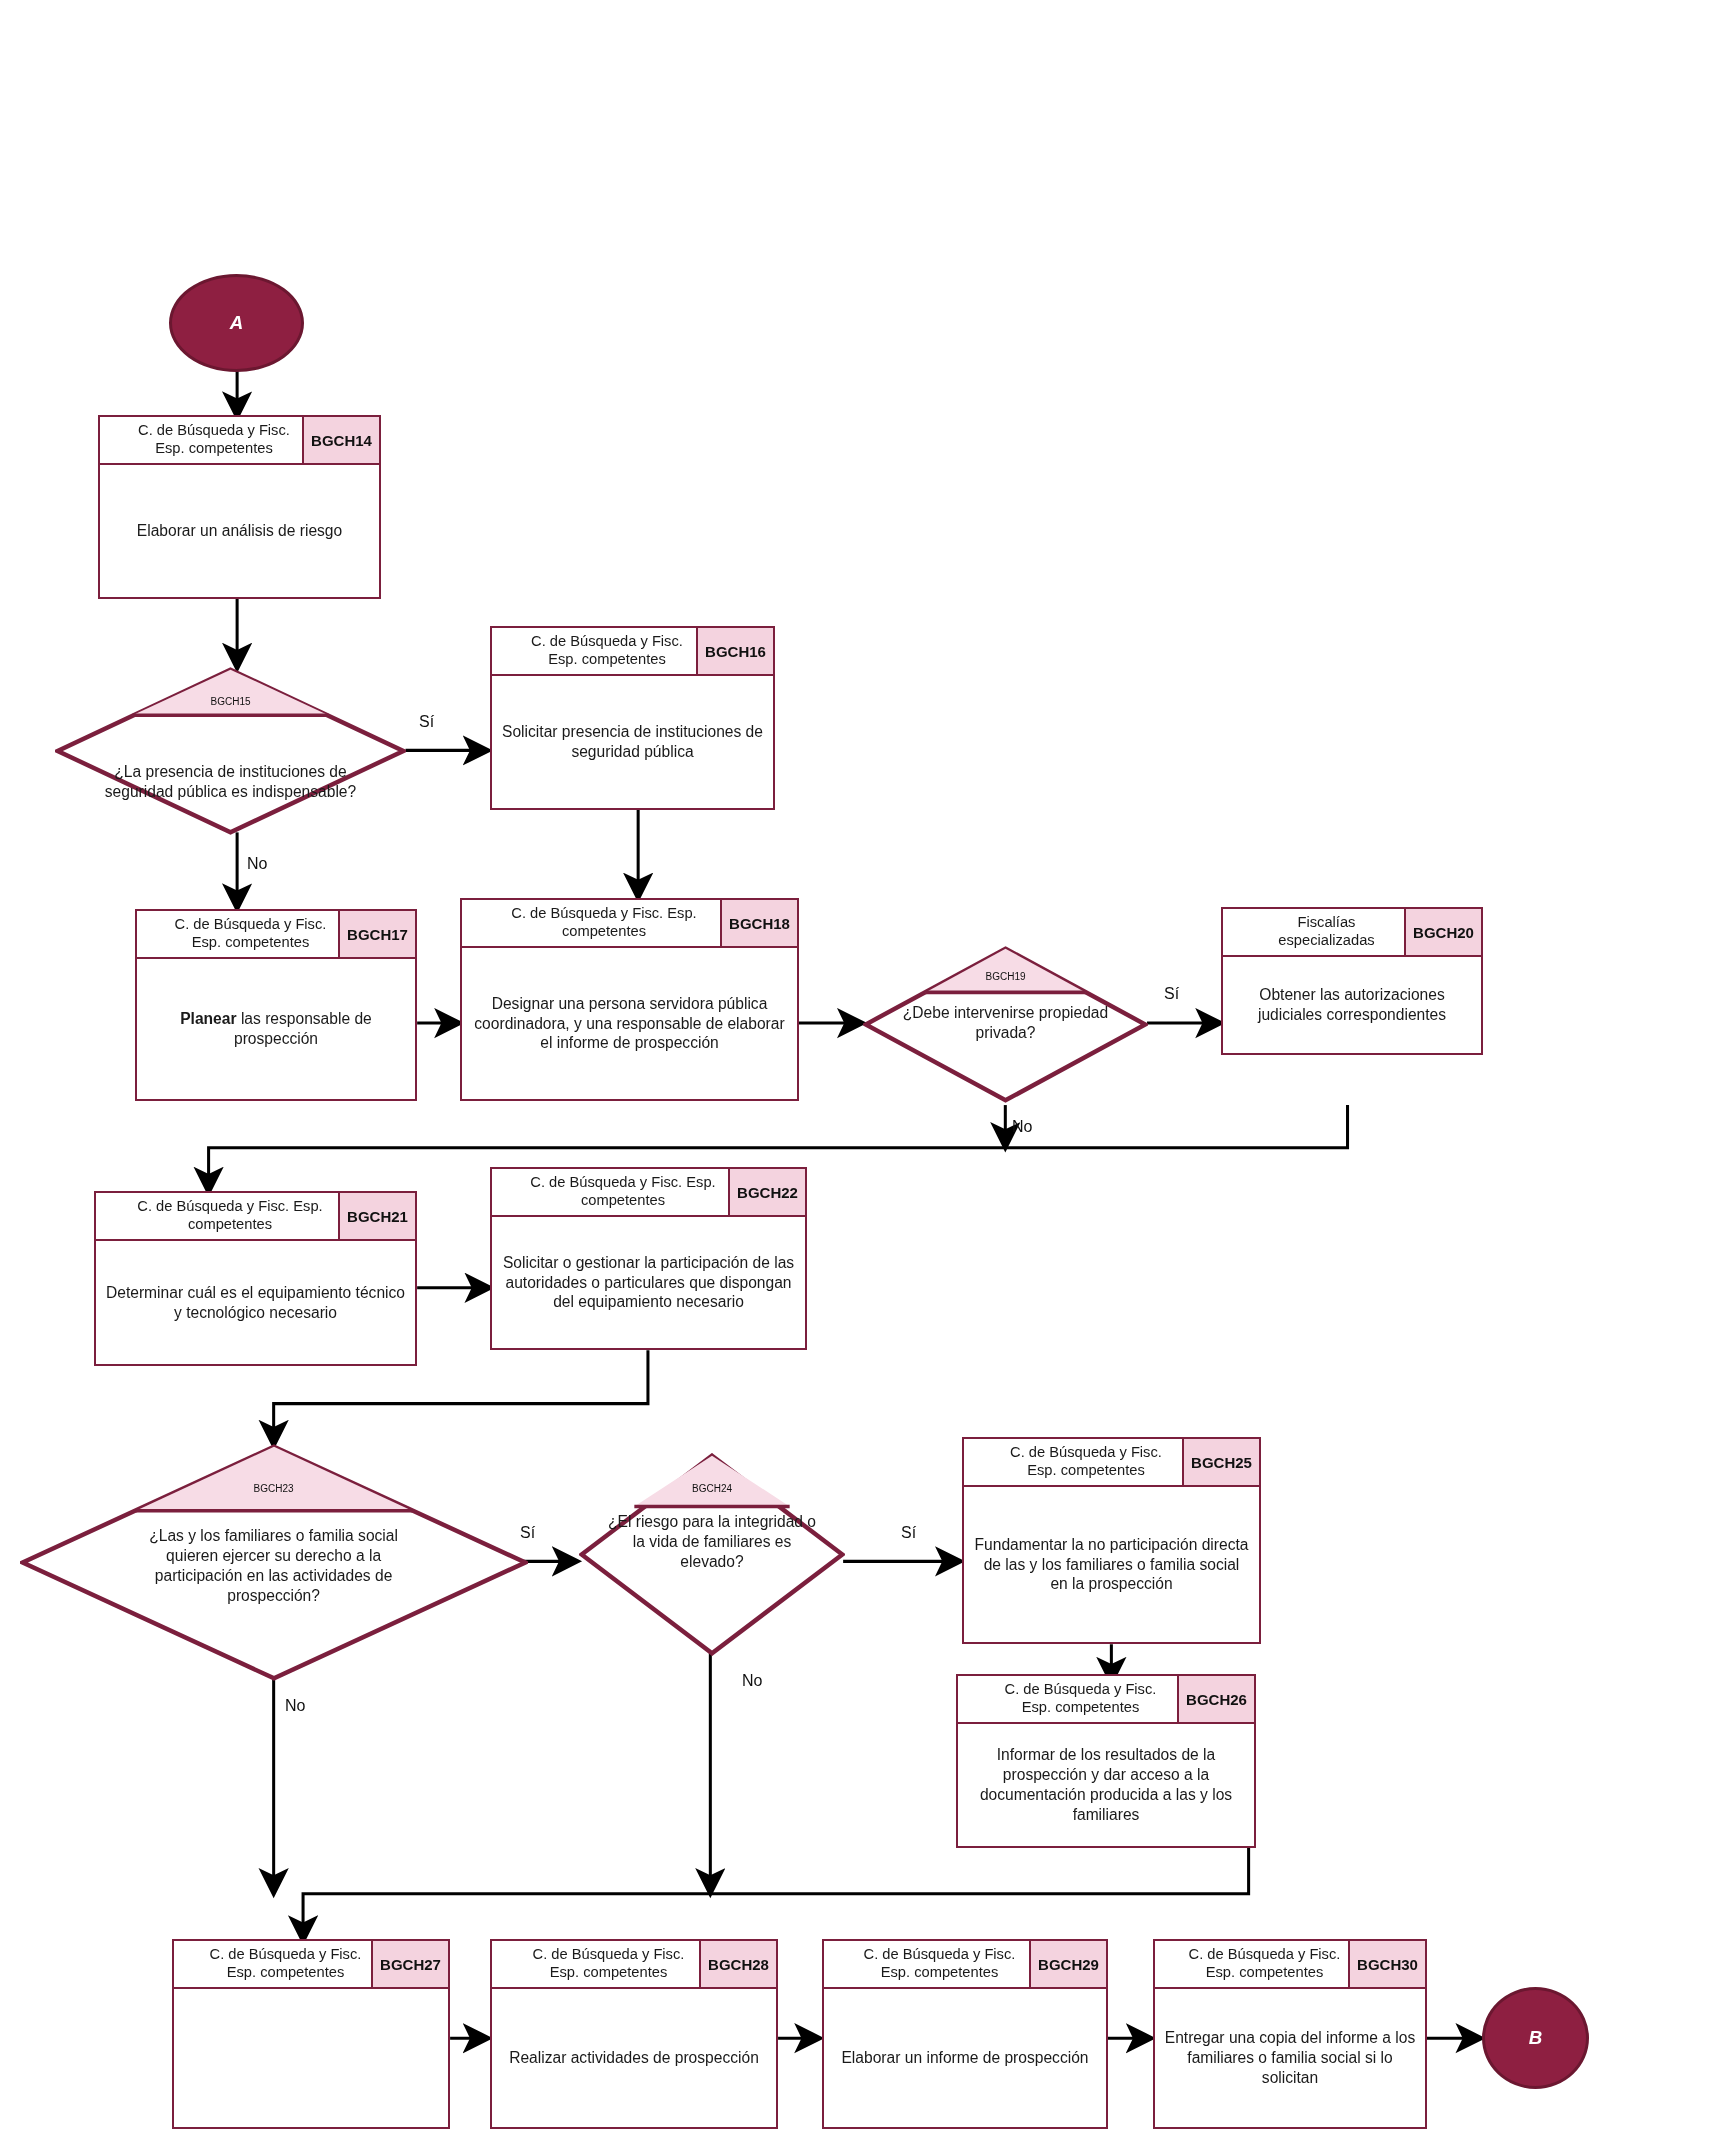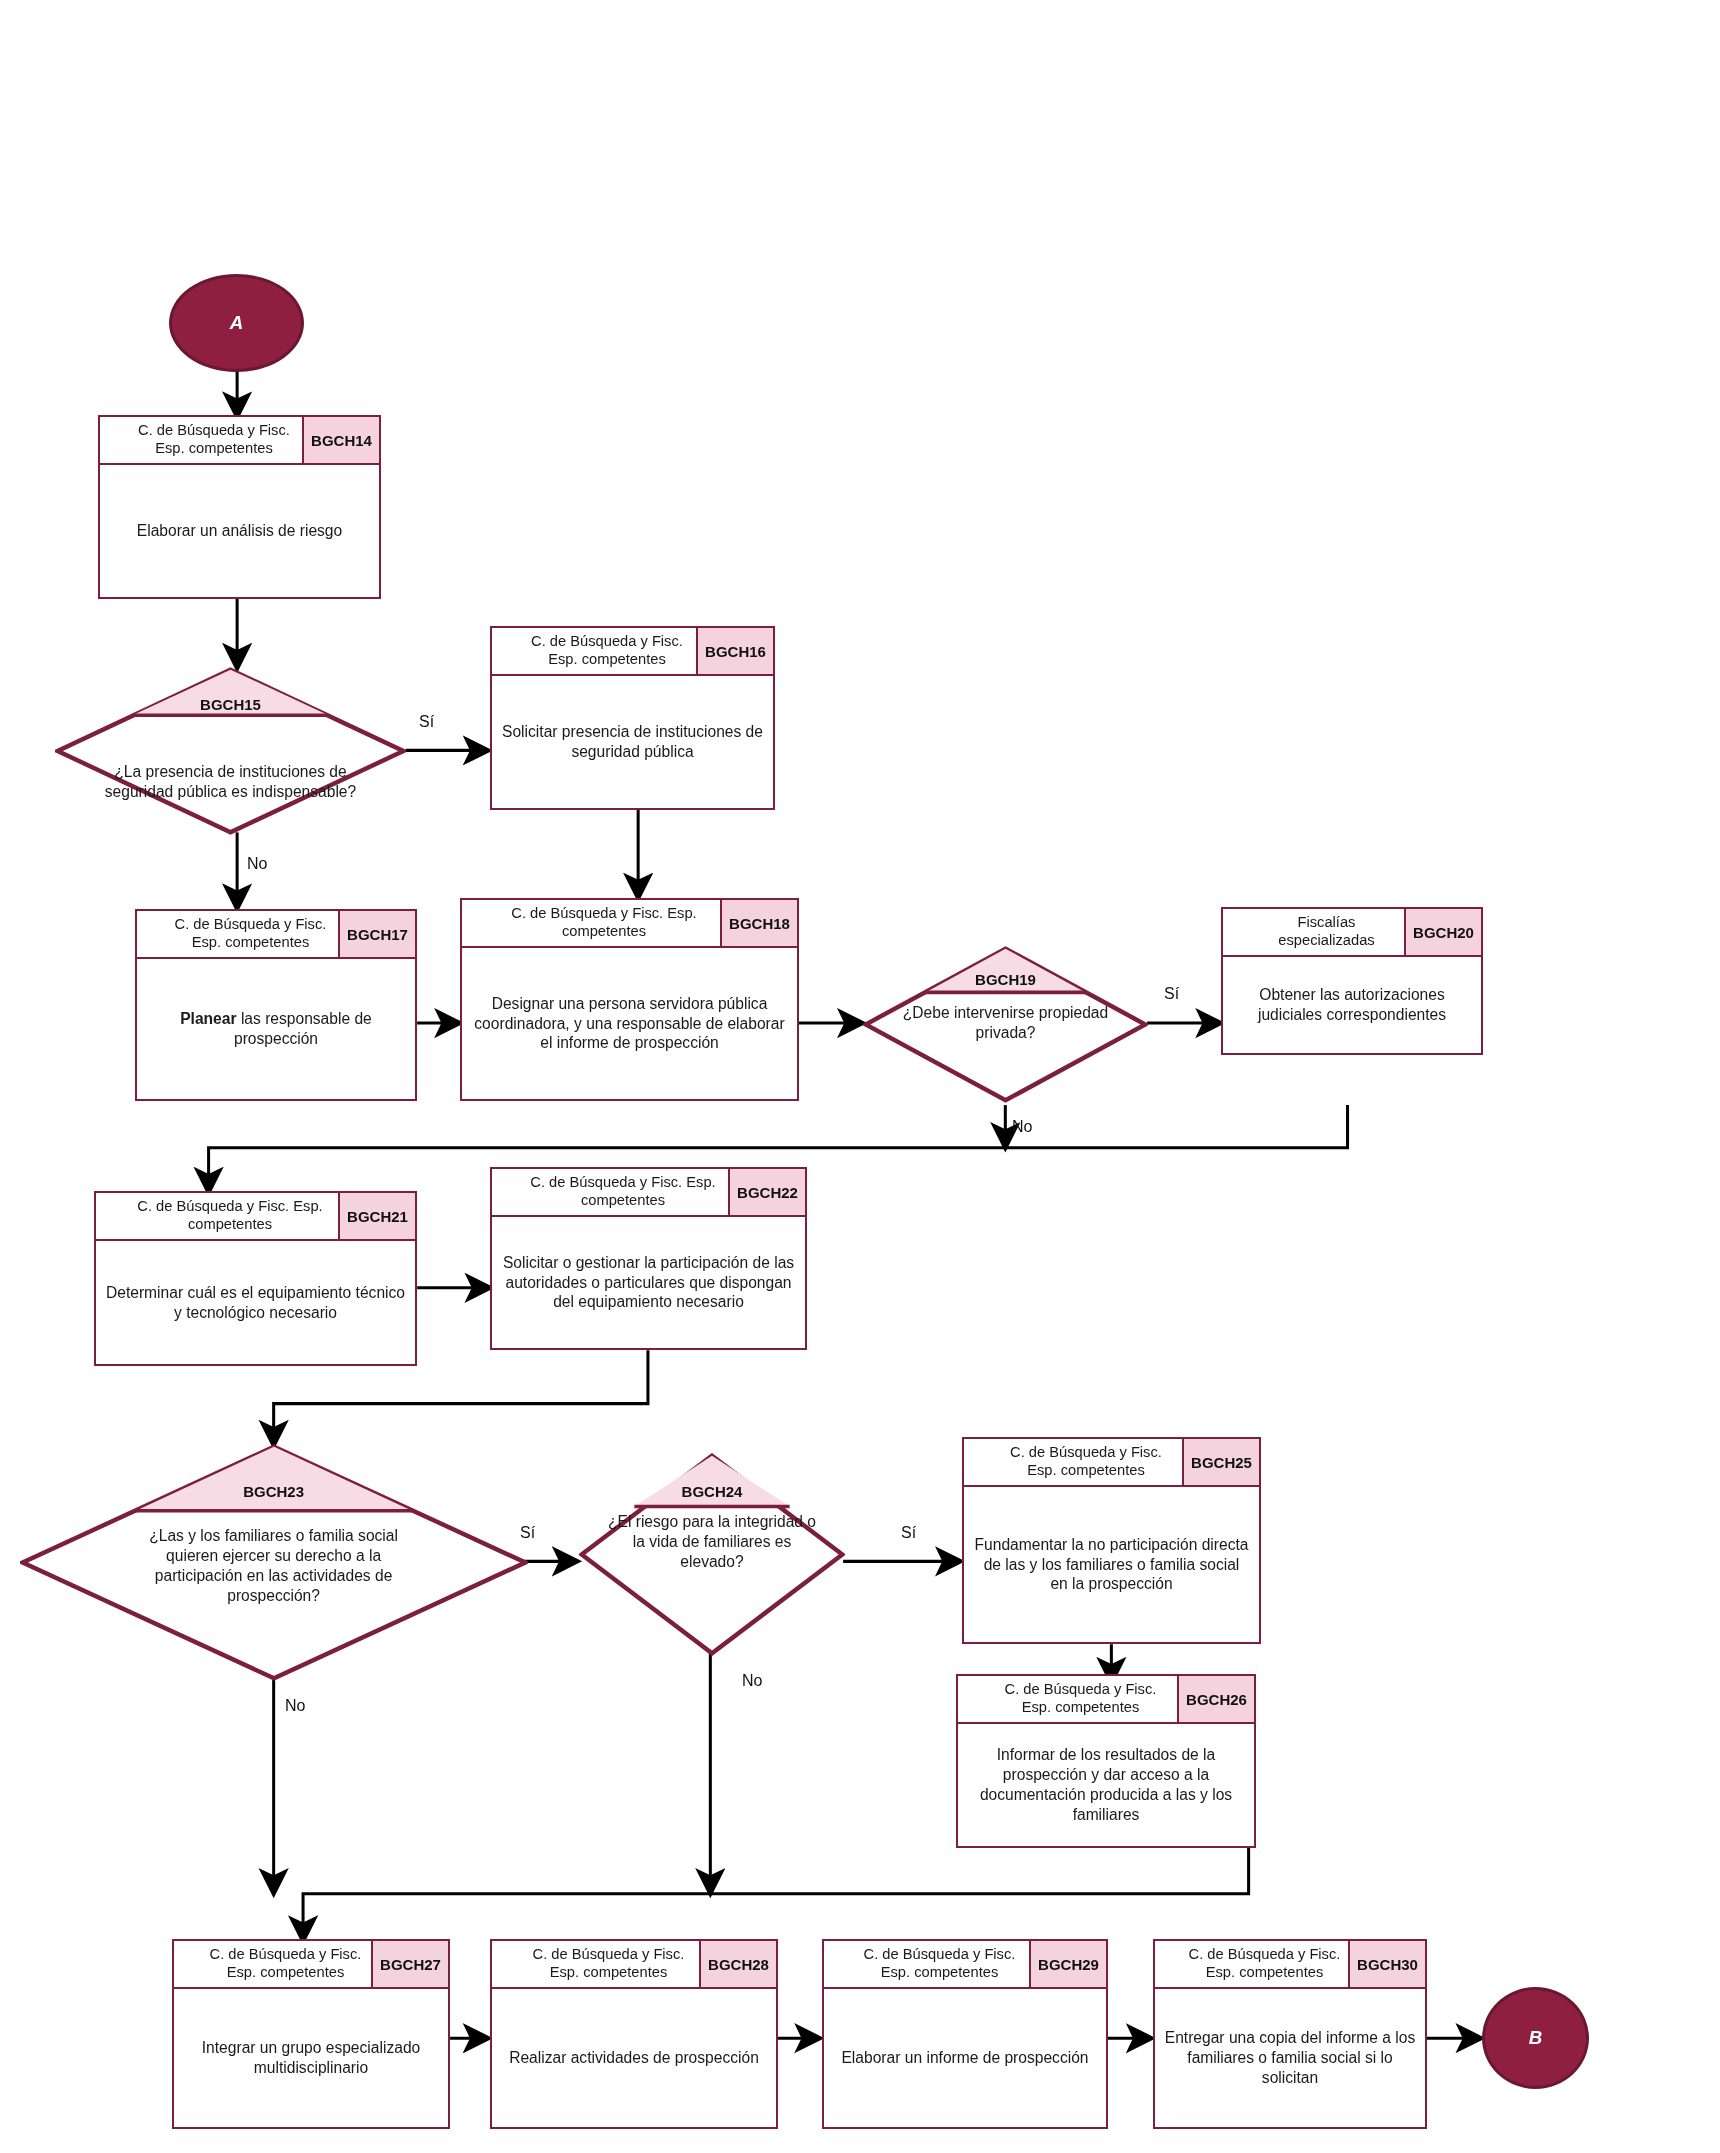--- a/index.html
+++ b/index.html
@@ -82,22 +82,22 @@
   }
   .decision svg.dshape {
     position: absolute;
     left: 0; top: 0;
     width: 100%; height: 100%;
   }
   .decision .dcode {
     position: absolute;
     left: 0; right: 0;
     text-align: center;
-    font-weight: bold;
-    font-size: 15px;
+    font-weight: normal;
+    font-size: 10px;
     color: #111111;
   }
   .decision .dtext {
     position: absolute;
     left: 12%; right: 12%;
     text-align: center;
     font-size: 15.6px;
     line-height: 1.28;
     color: #1a1a1a;
   }
@@ -265,21 +265,20 @@
       <div class="node-code">BGCH26</div>
     </div>
     <div class="node-body">Informar de los resultados de la prospección y dar acceso a la documentación producida a las y los familiares</div>
   </div>
 
   <div class="node" style="left:172px; top:1939px; width:278px; height:190px;">
     <div class="node-head">
       <div class="node-actor">C. de Búsqueda y Fisc. Esp. competentes</div>
       <div class="node-code">BGCH27</div>
     </div>
-    <div class="node-body">Integrar un grupo especializado multidisciplinario</div>
   </div>
 
   <div class="node" style="left:490px; top:1939px; width:288px; height:190px;">
     <div class="node-head">
       <div class="node-actor">C. de Búsqueda y Fisc. Esp. competentes</div>
       <div class="node-code">BGCH28</div>
     </div>
     <div class="node-body">Realizar actividades de prospección</div>
   </div>
 

